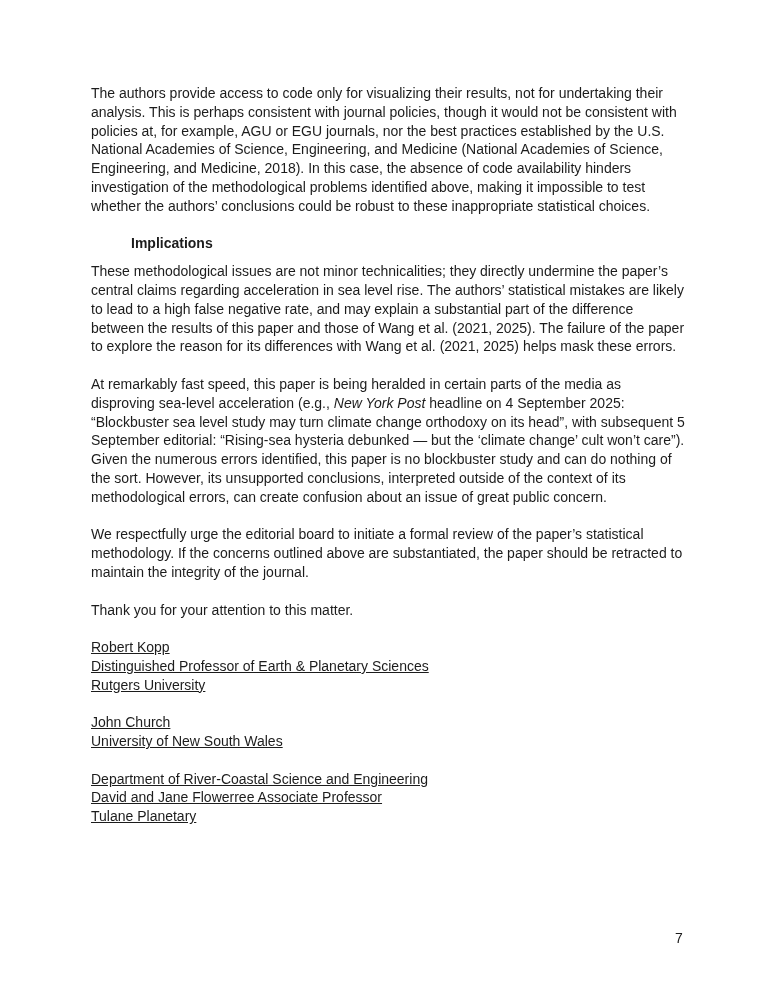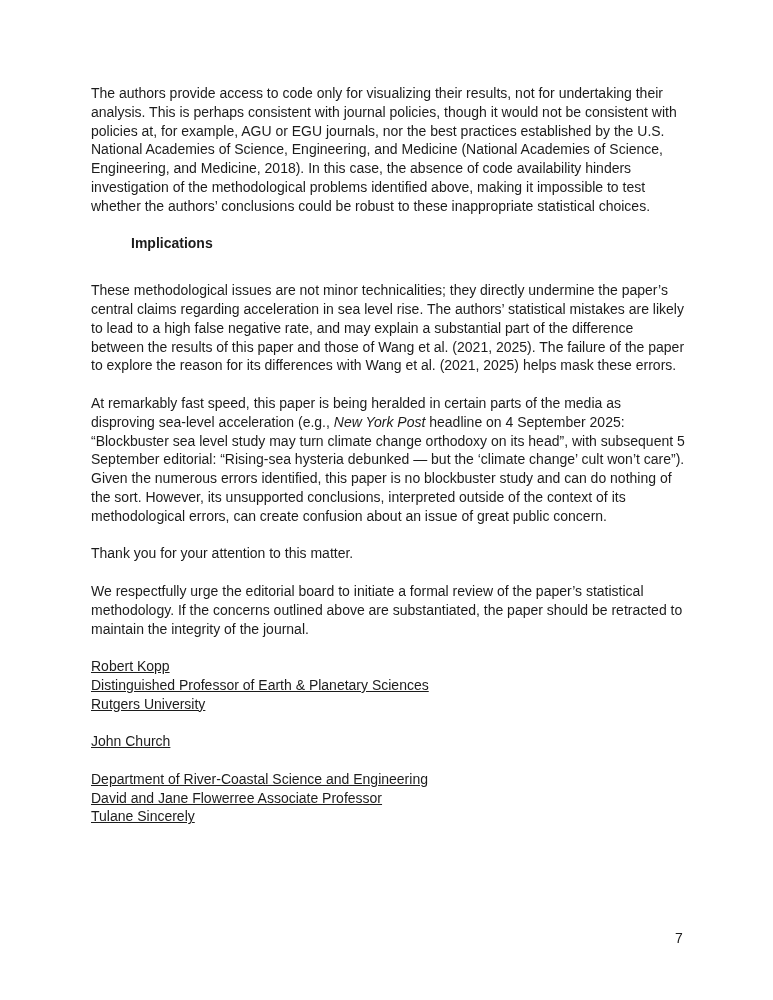--- a/index.html
+++ b/index.html
@@ -23,21 +23,21 @@
     top: 84px;
     left: 91px;
     width: 600px;
   }
   .para {
     margin: 0 0 18.8px 0;
     white-space: pre;
   }
   .heading {
     font-weight: bold;
-    margin: 0 0 28px 0;
+    margin: 0 0 9px 0;
     white-space: pre;
     padding-left: 40px;
   }
   .italic { font-style: italic; }
   .sig-block { margin: 0 0 18.8px 0; }
   .sig-line { white-space: pre; text-decoration: underline; }
   .page-number {
     position: absolute;
     left: 675px;
     top: 929px;
@@ -67,39 +67,40 @@
 to explore the reason for its differences with Wang et al. (2021, 2025) helps mask these errors.</p>
 
     <p class="para"><span>At remarkably fast speed, this paper is being heralded in certain parts of the media as
 disproving sea-level acceleration (e.g., </span><span class="italic">New York Post</span><span> headline on 4 September 2025:
 “Blockbuster sea level study may turn climate change orthodoxy on its head”, with subsequent 5
 September editorial: “Rising-sea hysteria debunked — but the ‘climate change’ cult won’t care”).
 Given the numerous errors identified, this paper is no blockbuster study and can do nothing of
 the sort. However, its unsupported conclusions, interpreted outside of the context of its
 methodological errors, can create confusion about an issue of great public concern.</span></p>
 
-    <p class="para">Thank you for your attention to this matter.</p>
-
     <p class="para">We respectfully urge the editorial board to initiate a formal review of the paper’s statistical
 methodology. If the concerns outlined above are substantiated, the paper should be retracted to
 maintain the integrity of the journal.</p>
+
+    <p class="para">Thank you for your attention to this matter.</p>
 
 
     <div class="sig-block">
       <div class="sig-line">Robert Kopp</div>
       <div class="sig-line">Distinguished Professor of Earth &amp; Planetary Sciences</div>
       <div class="sig-line">Rutgers University</div>
     </div>
 
     <div class="sig-block">
       <div class="sig-line">John Church</div>
+      <div class="sig-line">University of New South Wales</div>
     </div>
 
     <div class="sig-block">
       <div class="sig-line">Department of River-Coastal Science and Engineering</div>
       <div class="sig-line">David and Jane Flowerree Associate Professor</div>
-      <div class="sig-line">Tulane Sincerely</div>
+      <div class="sig-line">Tulane Planetary</div>
     </div>
 
   </div>
 
   <div class="page-number">7</div>
 </div>
 
 </body></html>

